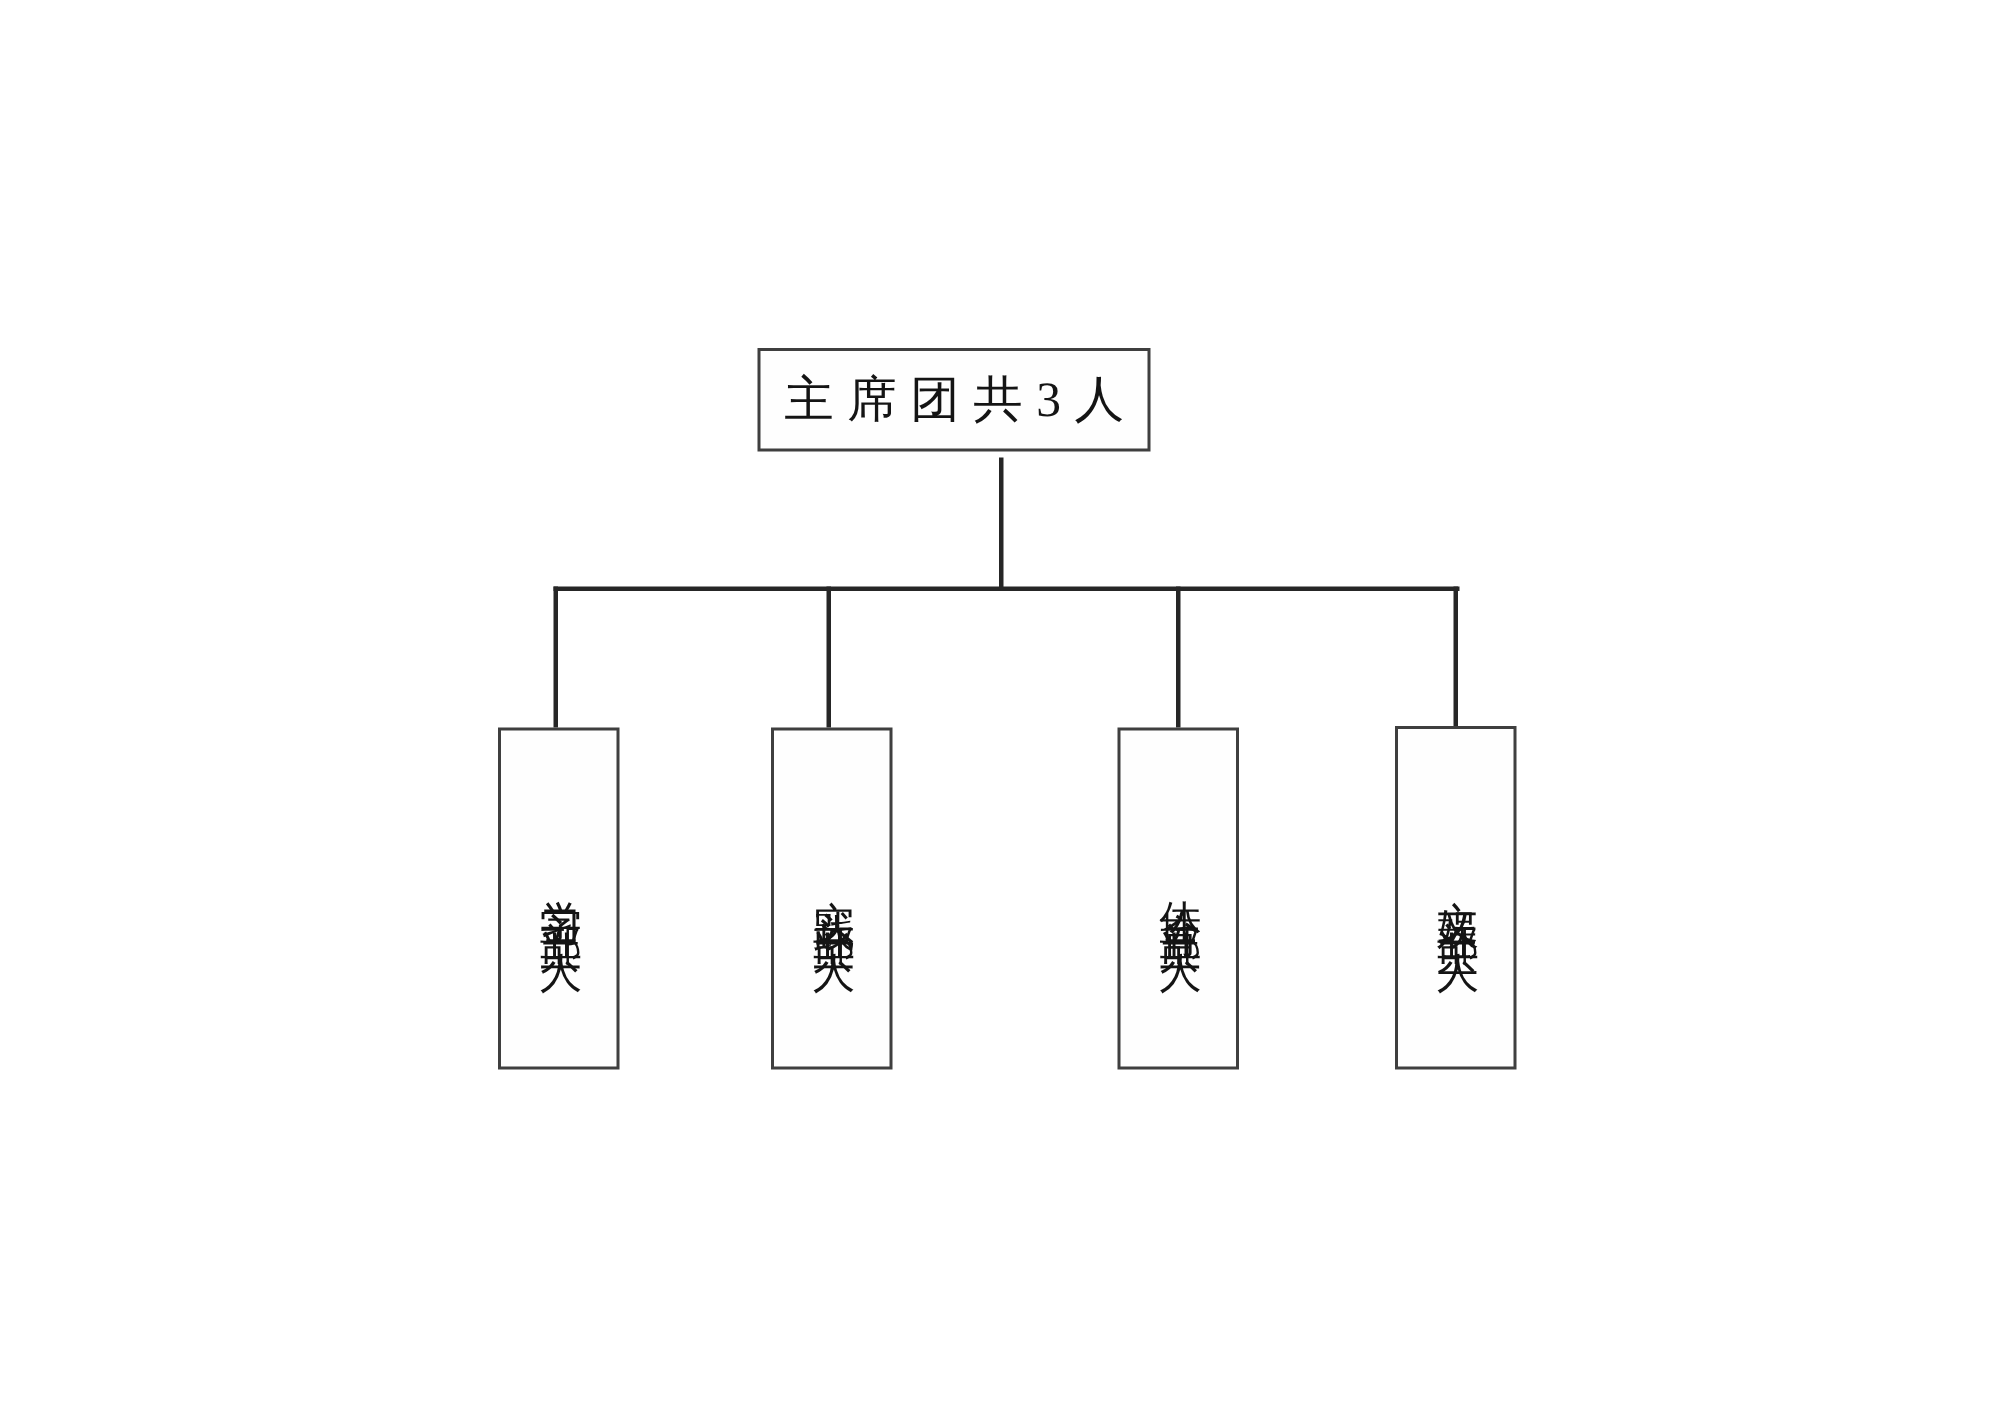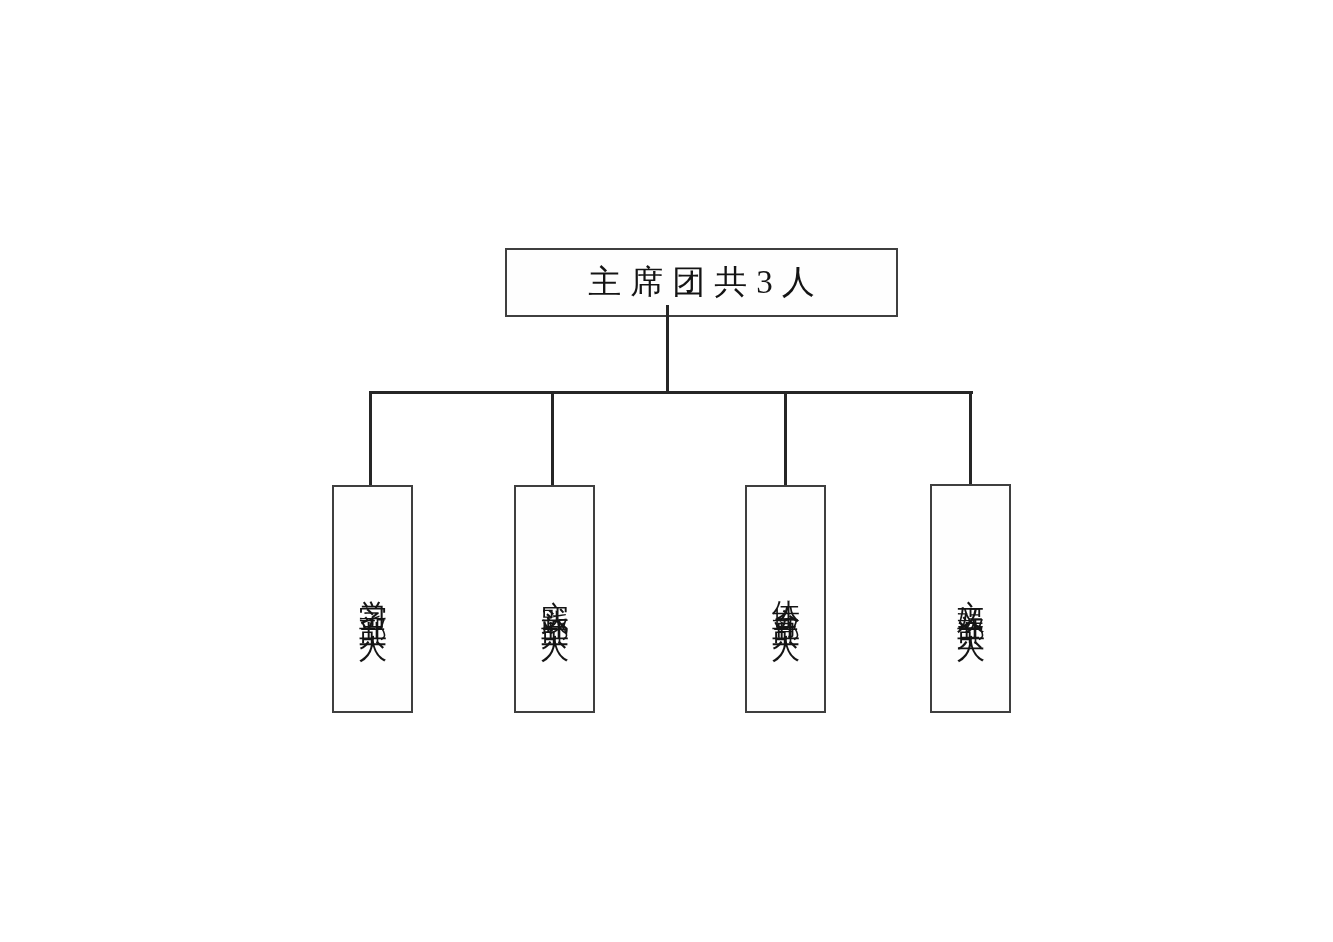--- a/index.html
+++ b/index.html
@@ -20,22 +20,22 @@
     background: #fefefe;
     border: 2px solid #3f3f3f;
     box-sizing: border-box;
     display: flex;
     align-items: center;
     justify-content: center;
     color: #141414;
   }
   .root-node {
     left: 505px;
-    top: 248px;
-    width: 393px;
+    top: 232px;
+    width: 262px;
     height: 69px;
     font-size: 33px;
     letter-spacing: 9px;
     text-indent: 9px; 
     white-space: nowrap;
   }
   .dept-node {
     top: 485px;
     width: 81px;
     height: 228px;

